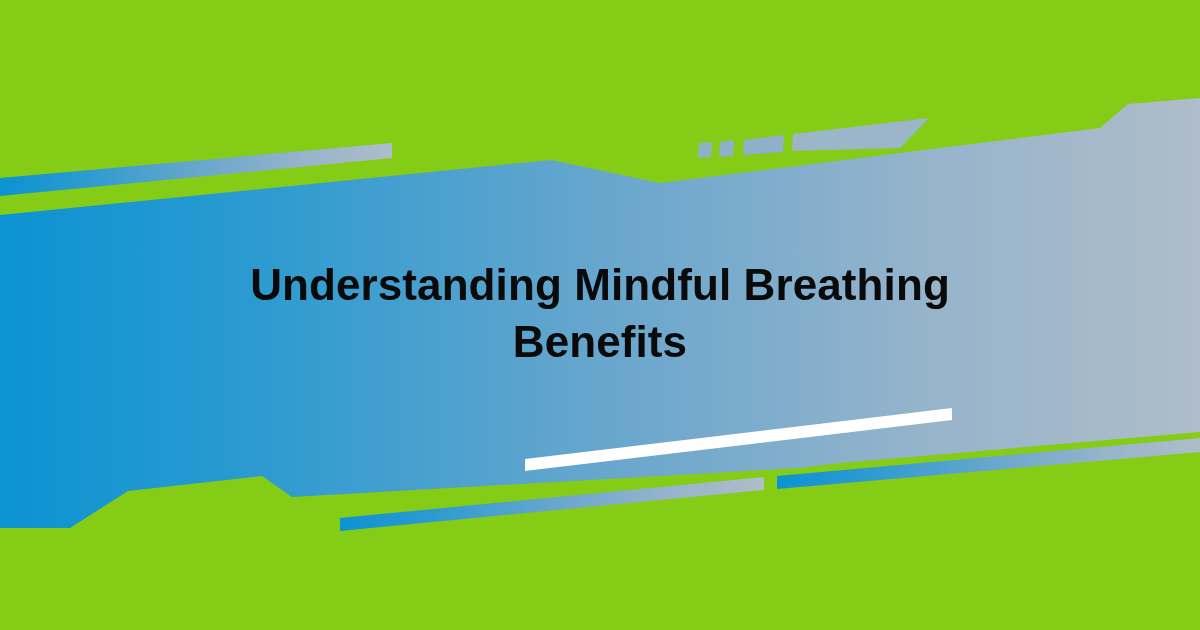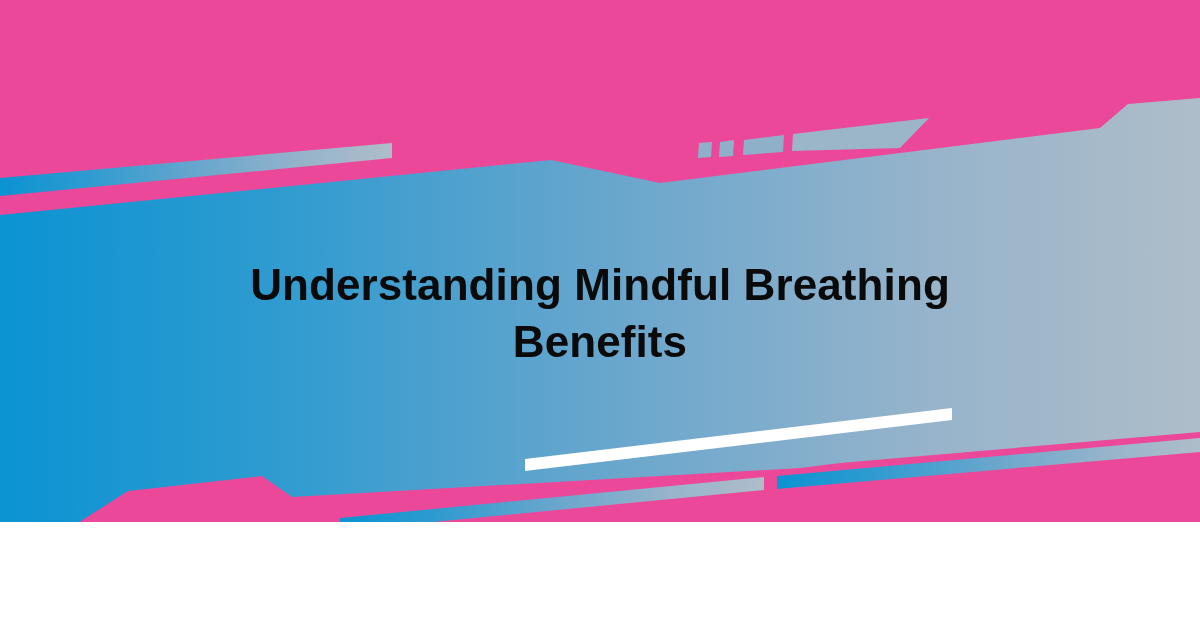--- a/index.html
+++ b/index.html
@@ -7,23 +7,23 @@
     margin: 0;
     padding: 0;
     background: #ffffff;
   }
   body {
     font-family: "Liberation Sans", "DejaVu Sans", sans-serif;
   }
   #banner {
     position: relative;
     width: 1200px;
-    height: 522px;
+    height: 630px;
     overflow: hidden;
-    background: #ec4899;
+    background: #84cc16;
   }
   #banner-art {
     position: absolute;
     top: 0;
     left: 0;
     width: 1200px;
     height: 630px;
     display: block;
   }
   #title-layer {

